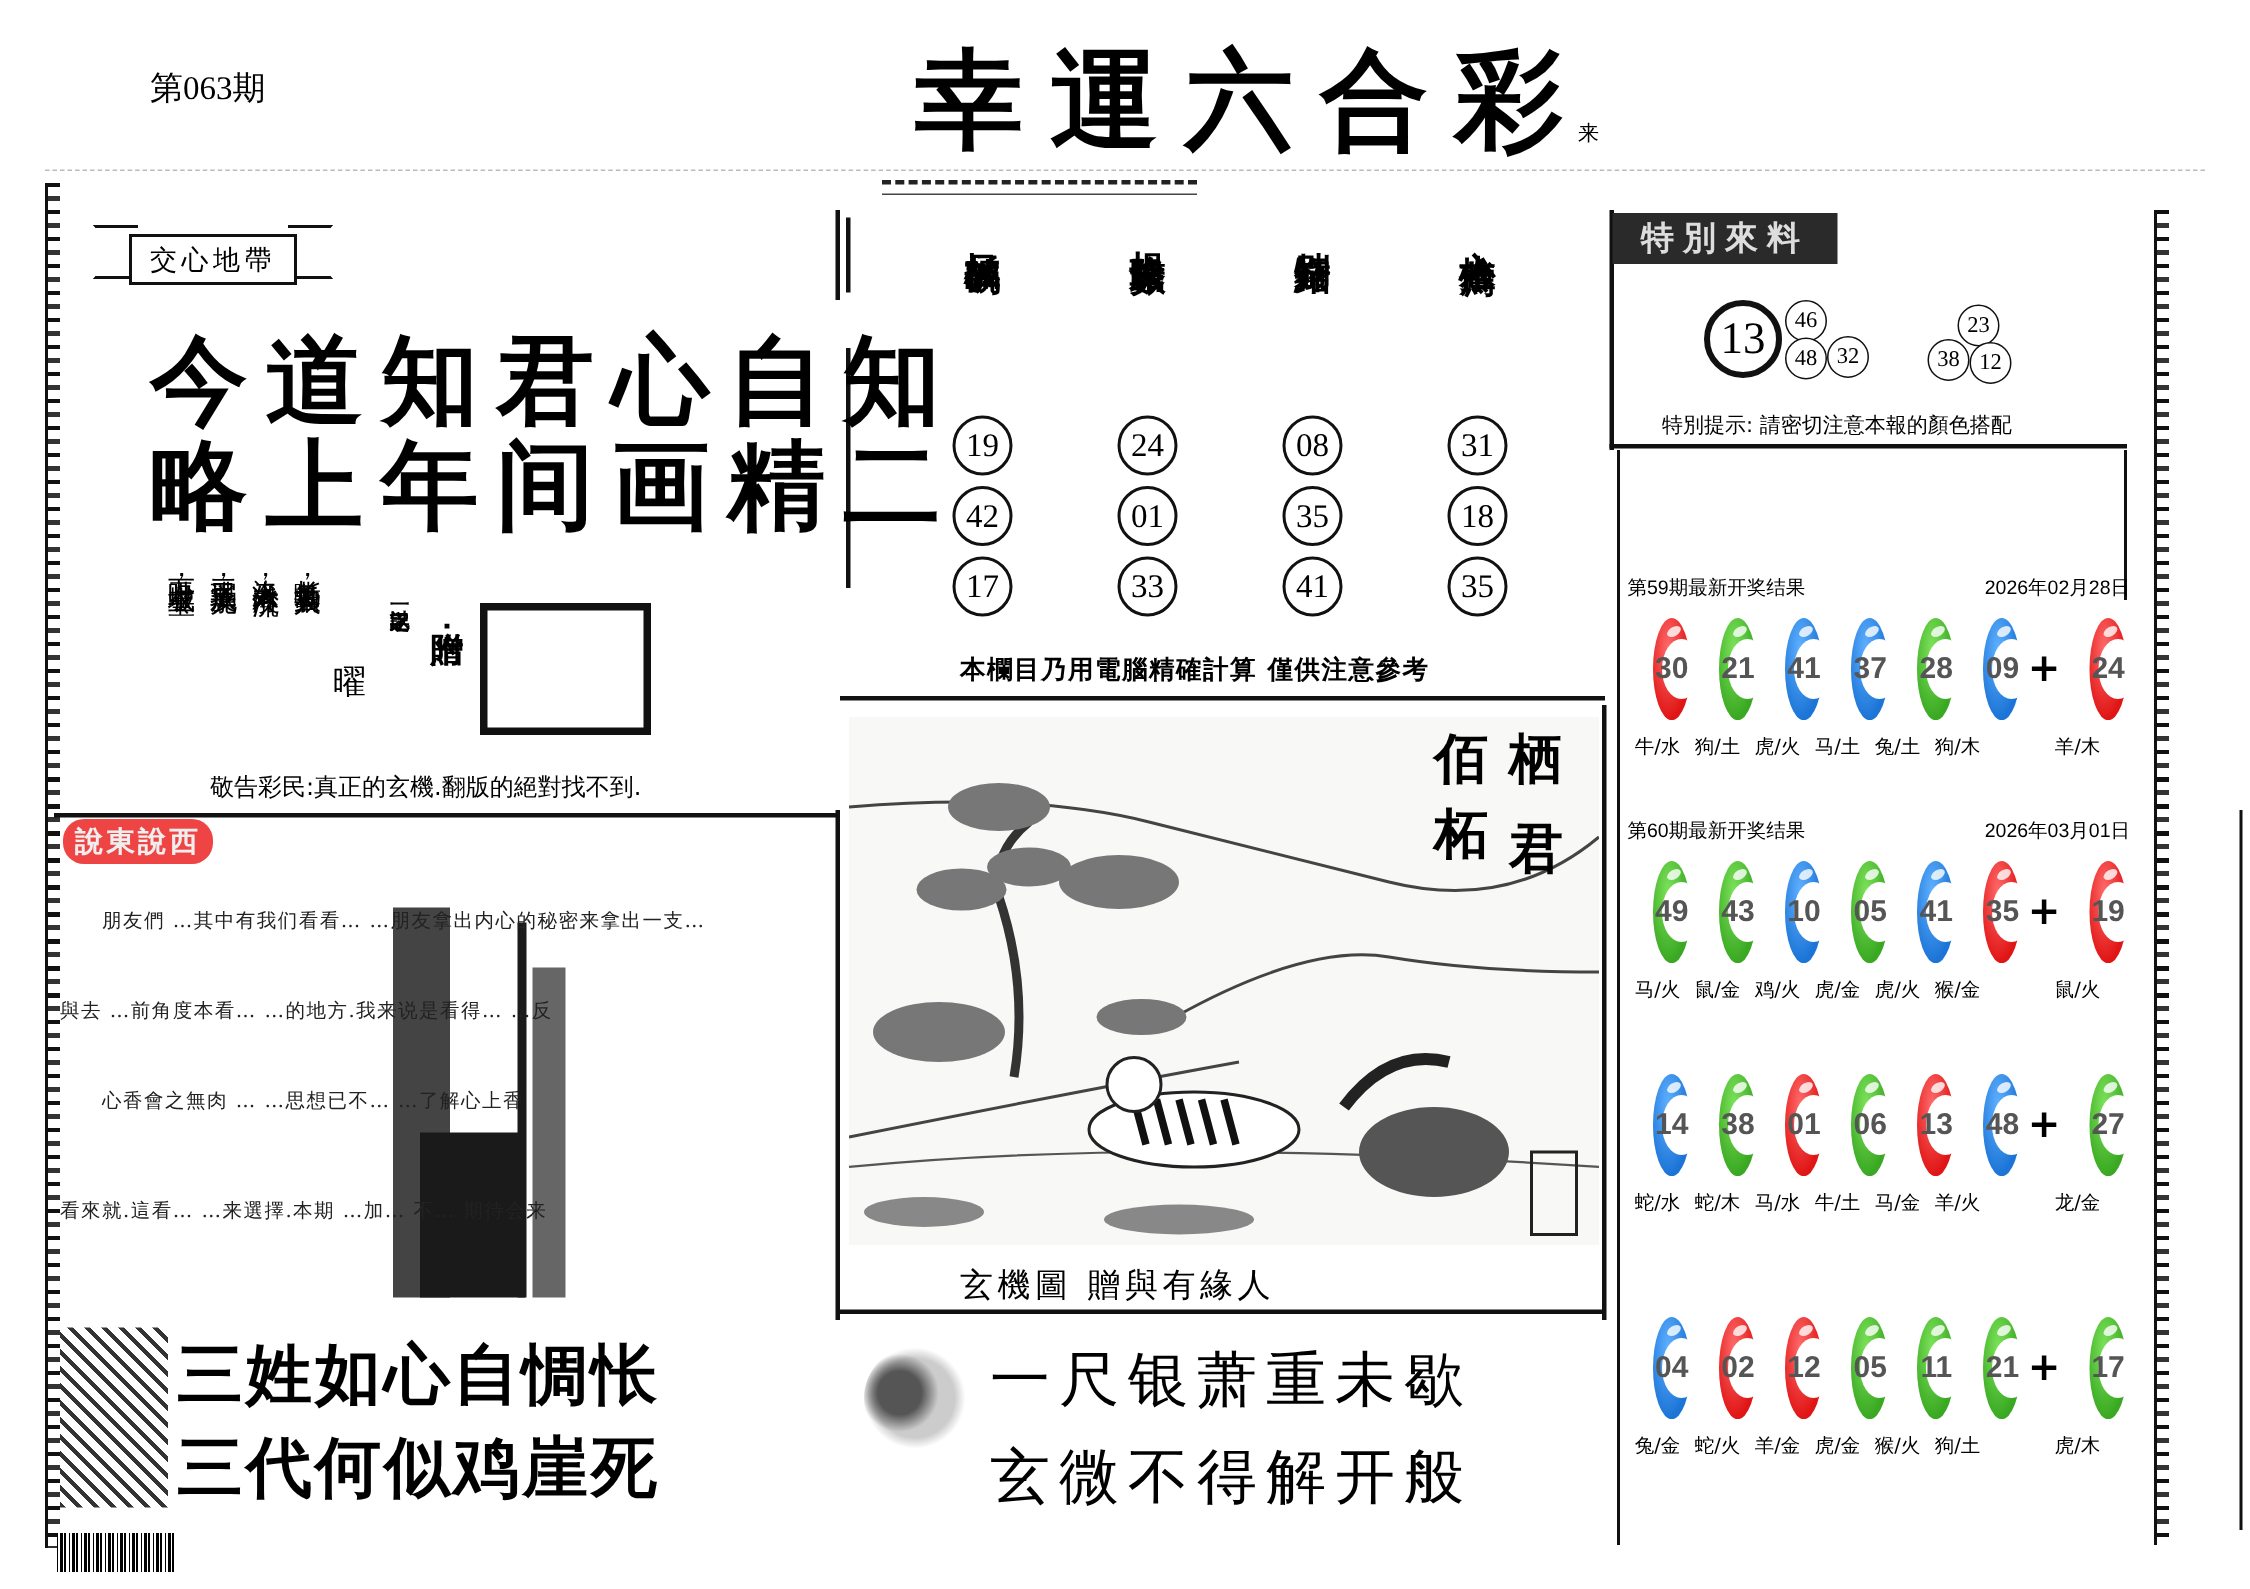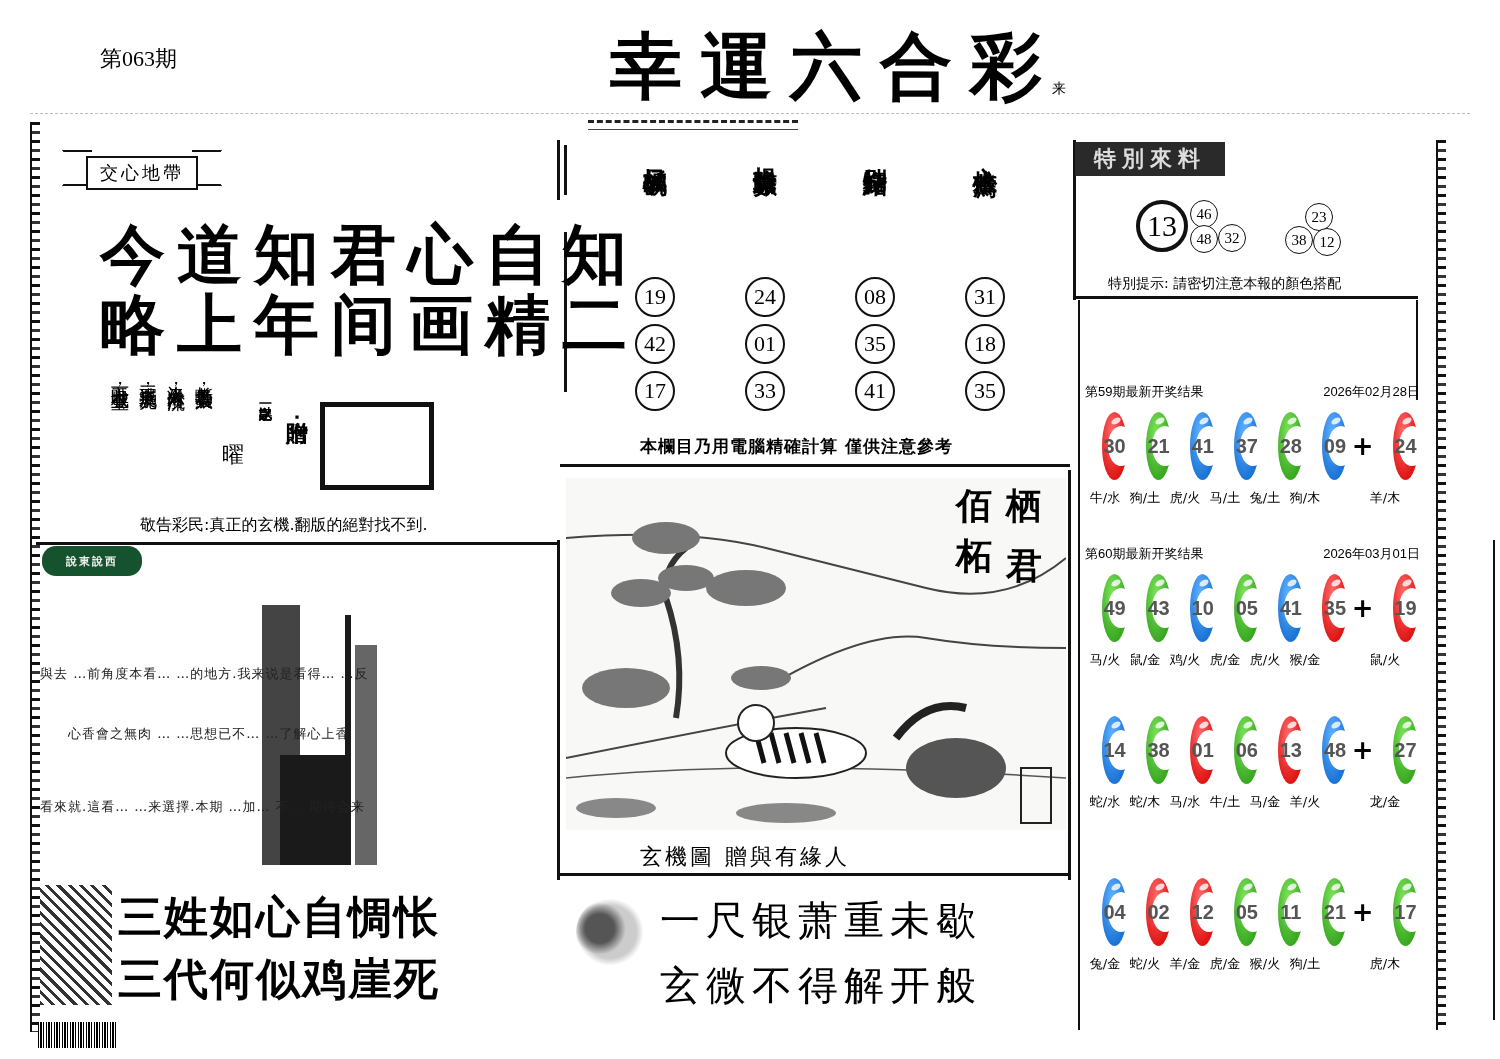--- a/index.html
+++ b/index.html
@@ -88,22 +88,22 @@
   
   .painting { left: 566px; top: 478px; width: 500px; height: 352px; background: #f8f8f6; overflow: hidden; }
   .painting-title { left: 640px; top: 842px; font-size: 22px; letter-spacing: 3px; font-family: "DejaVu Sans", sans-serif; }
 
   
   .yinyang { left: 576px; top: 898px; width: 68px; height: 68px; border-radius: 50%;
     background: radial-gradient(circle at 35% 45%, #555 0 25%, transparent 45%), radial-gradient(circle, #ccc 0 55%, #fff 70%); }
   .poem-mid { left: 660px; font-size: 40px; letter-spacing: 6px; font-family: "DejaVu Sans", sans-serif; line-height: 1; }
 
   
-  .say-header { left: 42px; top: 546px; width: 100px; height: 30px; background: #14532d; color: #eee;
-    border-radius: 14px; font-size: 11px; font-weight: bold; display: flex; align-items: center; justify-content: center; letter-spacing: 2px;
+  .say-header { left: 42px; top: 546px; width: 100px; height: 30px; background: #ef4444; color: #eee;
+    border-radius: 14px; font-size: 19px; font-weight: bold; display: flex; align-items: center; justify-content: center; letter-spacing: 2px;
     font-family: "DejaVu Serif", serif; }
   .say-area { left: 40px; top: 585px; width: 515px; height: 280px; }
   .smudge { position: absolute; background: #1a1a1a; }
   .say-line { position: absolute; font-size: 13px; color: #222; font-family: "DejaVu Serif", serif; letter-spacing: 1px; }
   .poem-bottom { left: 118px; font-size: 44px; font-weight: bold; letter-spacing: 2px; line-height: 1; font-family: "DejaVu Sans", sans-serif; }
   .barcode { left: 38px; top: 1022px; width: 80px; height: 26px;
     background: repeating-linear-gradient(90deg, #000 0 1px, #fff 1px 2px, #000 2px 4px, #fff 4px 5px, #000 5px 6px, #fff 6px 8px); }
 </style>
 </head>
 <body>
@@ -385,20 +385,21 @@
 <div class="abs yinyang"></div>
 <div class="abs poem-mid" style="top:900px;">一尺银萧重未歇</div>
 <div class="abs poem-mid" style="top:965px;">玄微不得解开般</div>
 
 <div class="abs say-header">說東說西</div>
 <div class="abs say-area">
   <div class="smudge" style="left:222px; top:20px; width:38px; height:260px; background:#444;"></div>
   <div class="smudge" style="left:240px; top:170px; width:70px; height:110px;"></div>
   <div class="smudge" style="left:305px; top:30px; width:6px; height:250px;"></div>
   <div class="smudge" style="left:315px; top:60px; width:22px; height:220px; background:#666;"></div>
+  <div class="say-line" style="left:28px; top:20px;">朋友們 …其中有我们看看…  …朋友拿出内心的秘密来拿出一支…</div>
   <div class="say-line" style="left:0px; top:80px;">與去 …前角度本看…  …的地方.我来说是看得…  …反</div>
   <div class="say-line" style="left:28px; top:140px;">心香會之無肉 …  …思想已不…  …了解心上香</div>
   <div class="say-line" style="left:0px; top:213px;">看來就.這看… …来選擇.本期 …加… 不… 期待会来</div>
 </div>
 
 <div class="abs" style="left:40px; top:885px; width:72px; height:120px; background:repeating-linear-gradient(45deg,#333 0 3px,#fff 3px 8px);"></div>
 <div class="abs poem-bottom" style="top:895px;">三姓如心自惆怅</div>
 <div class="abs poem-bottom" style="top:957px;">三代何似鸡崖死</div>
 
 <div class="abs barcode"></div>

